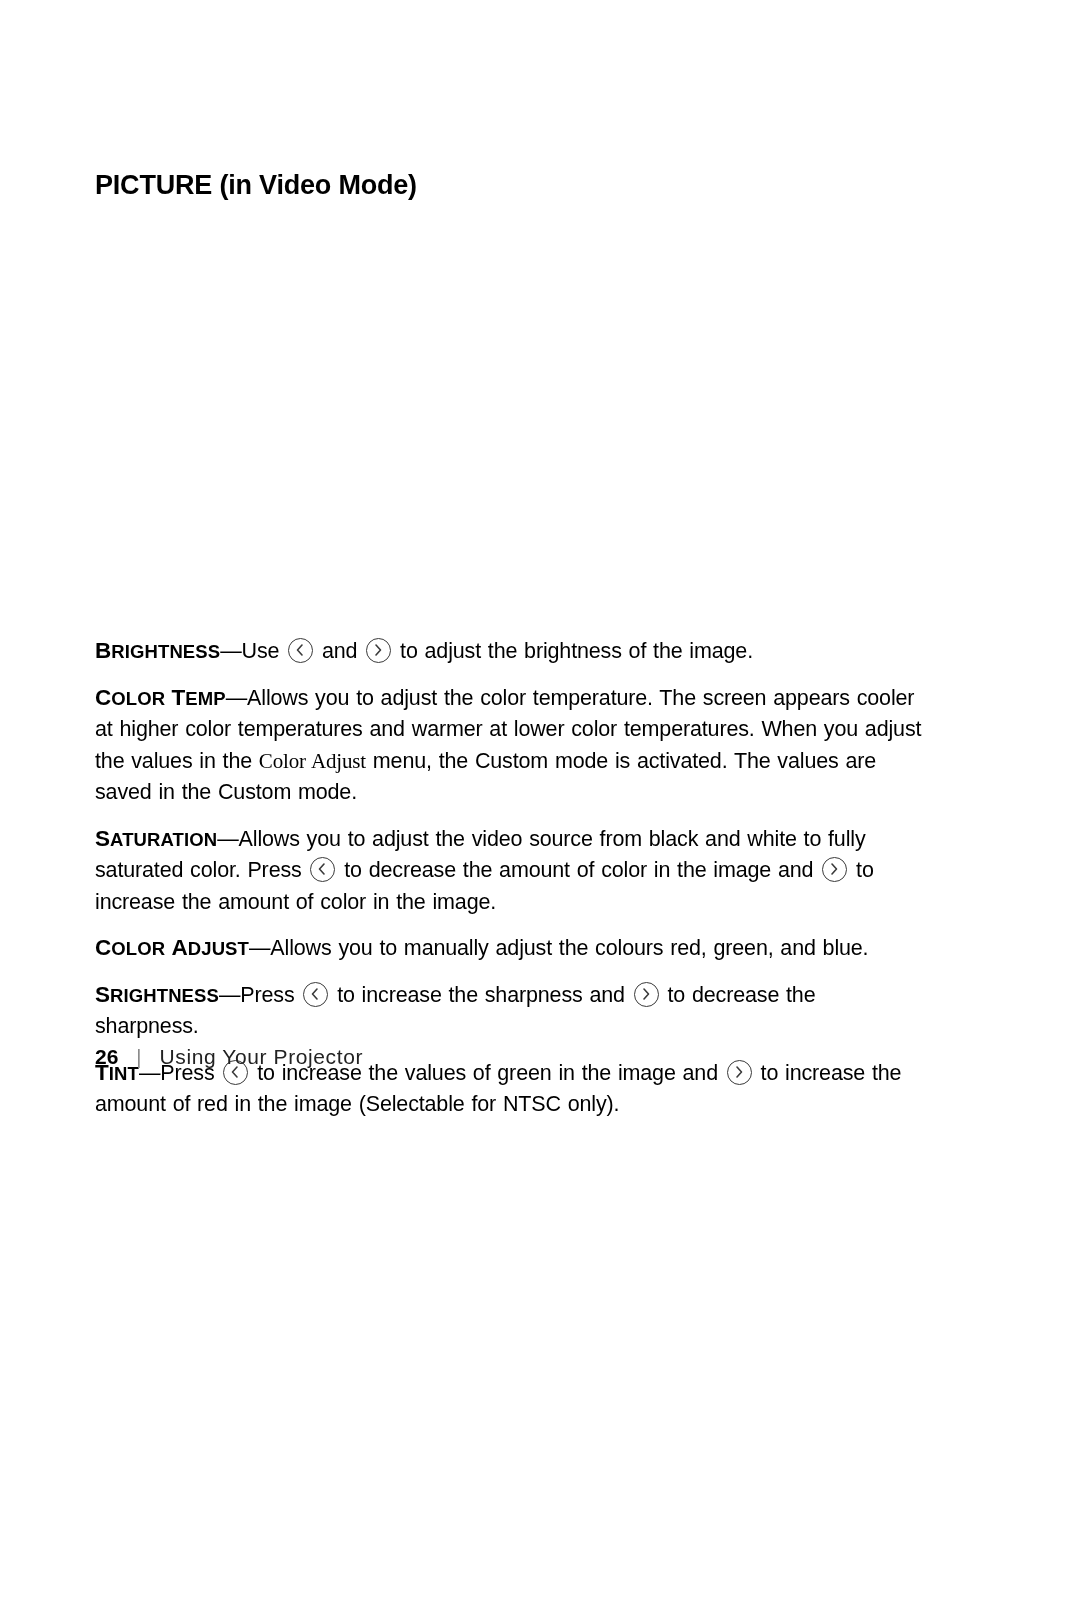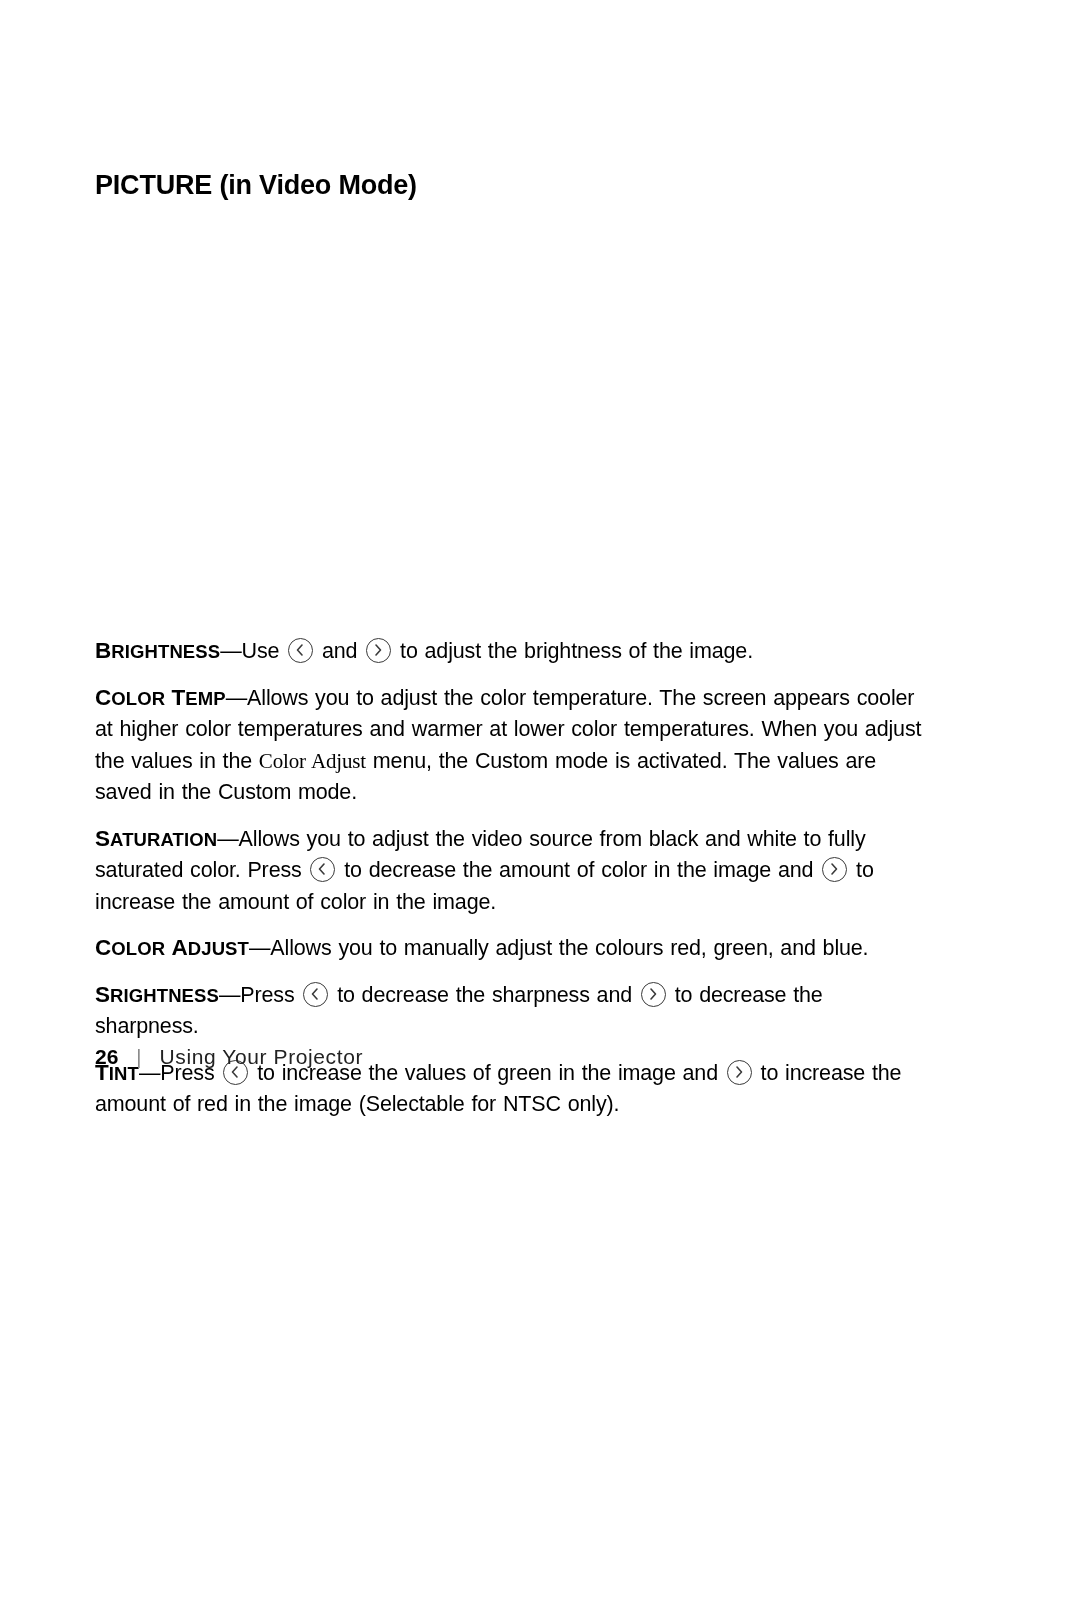--- a/index.html
+++ b/index.html
@@ -147,21 +147,21 @@
           </svg></span><span> to increase the amount of color in the image.</span>
     </p>
 
     <p class="opt-para">
       <span class="term"><span class="cap">C</span><span>OLOR </span><span class="cap">A</span><span>DJUST</span></span><span>—</span><span>Allows you to manually adjust the colours red, green, and blue.</span>
     </p>
 
     <p class="opt-para">
       <span class="term"><span class="cap">S</span><span>RIGHTNESS</span></span><span>—</span><span>Press </span><span class="key"><svg width="22" height="22" viewBox="0 0 22 22">
             <path d="M13 6 L8.5 11 L13 16" fill="none" stroke="#3a3a3a" stroke-width="1.6" stroke-linecap="round" stroke-linejoin="round"></path>
-          </svg></span><span> to decrease the sharpness and </span><span class="key"><svg width="22" height="22" viewBox="0 0 22 22">
+          </svg></span><span> to increase the sharpness and </span><span class="key"><svg width="22" height="22" viewBox="0 0 22 22">
             <path d="M9 6 L13.5 11 L9 16" fill="none" stroke="#3a3a3a" stroke-width="1.6" stroke-linecap="round" stroke-linejoin="round"></path>
           </svg></span><span> to decrease the sharpness.</span>
     </p>
 
     <p class="opt-para">
       <span class="term"><span class="cap">T</span><span>INT</span></span><span>—</span><span>Press </span><span class="key"><svg width="22" height="22" viewBox="0 0 22 22">
             <path d="M13 6 L8.5 11 L13 16" fill="none" stroke="#3a3a3a" stroke-width="1.6" stroke-linecap="round" stroke-linejoin="round"></path>
           </svg></span><span> to increase the values of green in the image and </span><span class="key"><svg width="22" height="22" viewBox="0 0 22 22">
             <path d="M9 6 L13.5 11 L9 16" fill="none" stroke="#3a3a3a" stroke-width="1.6" stroke-linecap="round" stroke-linejoin="round"></path>
           </svg></span><span> to increase the amount of red in the image (Selectable for NTSC only).</span>

